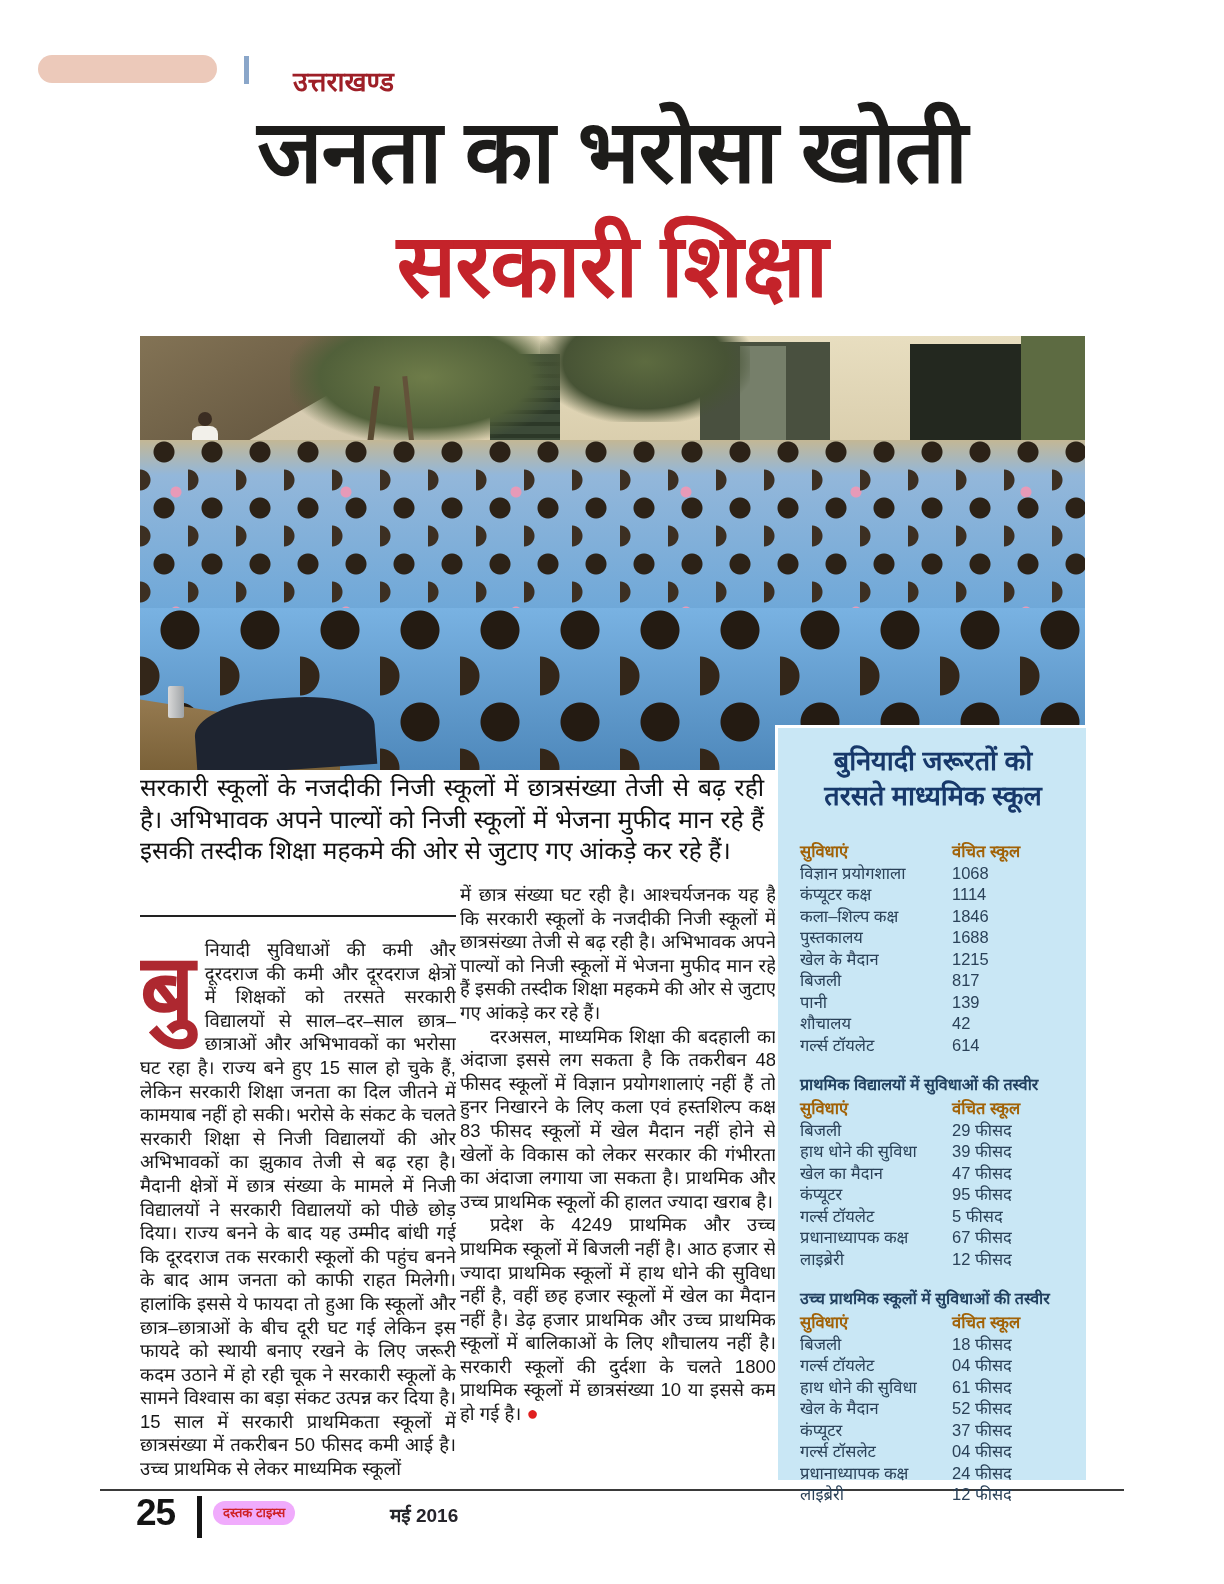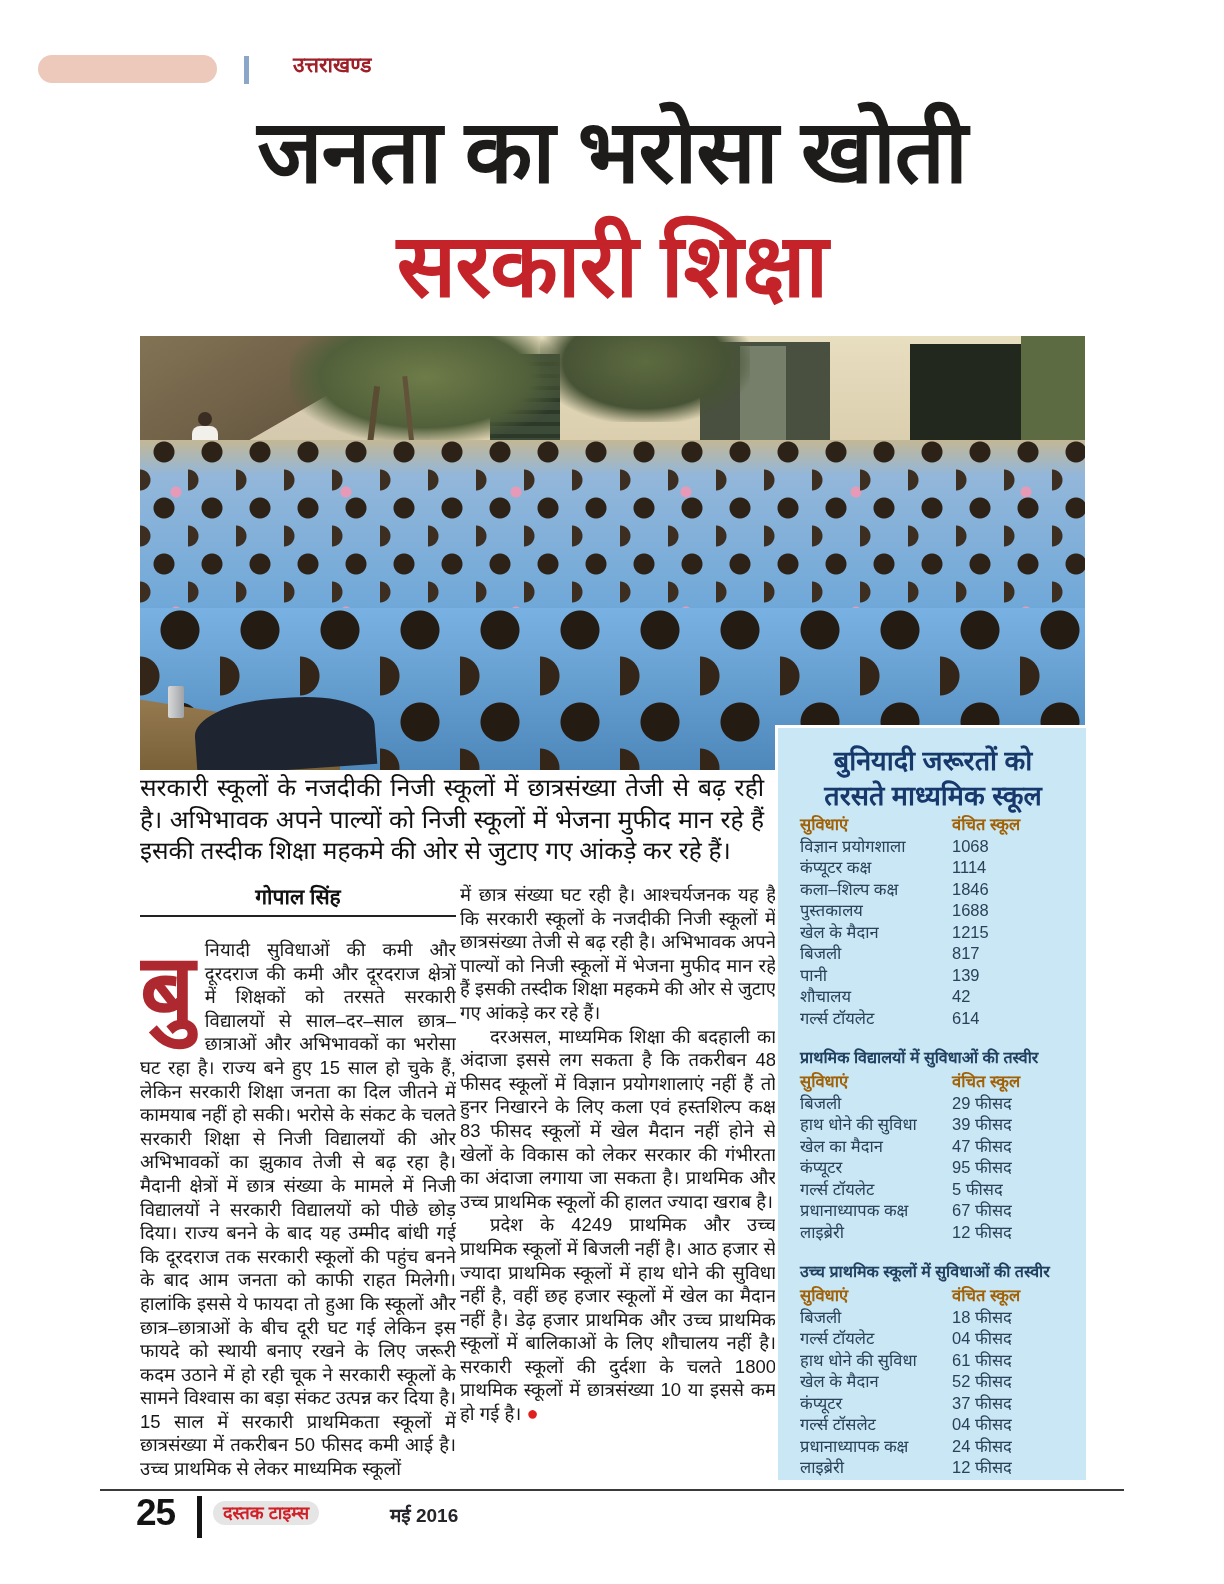--- a/index.html
+++ b/index.html
@@ -2,21 +2,21 @@
 <html><head>
 <meta charset="utf-8">
 <style>
   html,body{margin:0;padding:0;}
   body{width:1224px;height:1584px;background:#ffffff;font-family:"Liberation Sans",sans-serif;position:relative;overflow:hidden;}
   #page{position:absolute;left:0;top:0;width:1224px;height:1584px;background:#fff;}
 
   
   .kicker-pill{position:absolute;left:38px;top:55px;width:179px;height:28px;border-radius:15px;background:#ecc9ba;}
   .kicker-bar{position:absolute;left:244px;top:56px;width:5px;height:28px;background:#8aa6c9;}
-  .kicker-text{position:absolute;left:293px;top:50px;font-size:21px;font-weight:bold;color:#9e1f27;}
+  .kicker-text{position:absolute;left:293px;top:62px;font-size:27px;font-weight:bold;color:#9e1f27;}
 
   
   .headline{position:absolute;left:110px;width:1004px;text-align:center;font-weight:900;letter-spacing:-1px;line-height:1.0;}
   .headline-1{top:108px;font-size:88px;color:#1d1c1a;}
   .headline-2{top:222px;font-size:88px;color:#c4232a;}
 
   
   .photo{position:absolute;left:140px;top:336px;width:945px;height:434px;overflow:hidden;background:linear-gradient(180deg,#ddd4bd 0%,#cdc0a0 45%,#bdae8d 100%);z-index:1;}
   .ph-hill{position:absolute;left:0;top:0;width:290px;height:260px;background:linear-gradient(150deg,#837355 0%,#5c4f3a 60%,#463a29 100%);clip-path:polygon(0 0,100% 0,30% 45%,0 90%);}
   .ph-building{position:absolute;left:290px;top:0;width:655px;height:196px;background:linear-gradient(180deg,#e8deco,#cec19e);background:linear-gradient(180deg,#e8dec0 0%,#cec19e 100%);}
@@ -44,21 +44,21 @@
       radial-gradient(circle at 40px 22px,#241b12 19px,rgba(0,0,0,0) 20px),
       radial-gradient(circle at 0px 68px,#332619 19px,rgba(0,0,0,0) 20px),
       linear-gradient(180deg,#79b2e2 0%,#4e88bb 100%);
     background-size:80px 92px,80px 92px,100% 100%;}
   .ph-desk{position:absolute;left:0;bottom:0;width:200px;height:86px;background:linear-gradient(180deg,#9b7f55,#7a6138);clip-path:polygon(0 18%,100% 55%,100% 100%,0 100%);}
   .ph-bag{position:absolute;left:55px;bottom:0;width:180px;height:72px;background:#1e2430;border-radius:45% 45% 0 0;transform:rotate(-4deg);}
   .ph-glass{position:absolute;left:28px;bottom:52px;width:16px;height:32px;background:linear-gradient(90deg,#d9d9d9,#9fa3a6);border-radius:2px;}
 
   
   .sidebar{position:absolute;left:775px;top:725px;width:311px;height:755px;background:#c9e7f5;border-left:3px solid #fff;border-top:3px solid #fff;box-sizing:border-box;padding:16px 20px 10px 22px;z-index:5;}
-  .sb-title{font-size:27px;line-height:35px;font-weight:bold;color:#17386a;text-align:center;margin-bottom:0;}
+  .sb-title{font-size:27px;line-height:35px;font-weight:bold;color:#17386a;text-align:center;margin-bottom:27px;}
   .tbl{margin-bottom:18px;}
   .tbl-title{font-size:16px;font-weight:bold;color:#21405f;line-height:22px;margin-bottom:2px;}
   .tbl-row{display:grid;grid-template-columns:152px 1fr;font-size:16.5px;line-height:21.5px;color:#2a4158;}
   .tbl-row.hdr{font-weight:bold;color:#a16207;}
 
   
   .lead{position:absolute;left:140px;top:772px;width:624px;font-size:24.5px;line-height:31.5px;color:#101010;text-align:justify;}
   .byline{position:absolute;left:140px;top:882px;width:316px;text-align:center;font-size:21px;font-weight:bold;color:#111;}
   .byline-rule{position:absolute;left:140px;top:915px;width:316px;height:2px;background:#222;}
   .col{position:absolute;width:316px;font-size:18.5px;line-height:23.6px;color:#181818;text-align:justify;overflow:hidden;}
@@ -66,21 +66,21 @@
   .col2{left:460px;top:883px;height:604px;}
   .col p{margin:0;}
   .col .indent{text-indent:30px;}
   .dropcap{float:left;font-size:96px;line-height:78px;padding:12px 10px 6px 0;color:#ae2830;font-weight:bold;font-family:"DejaVu Sans",sans-serif;}
   .end-dot{color:#e01f1f;font-size:20px;}
 
   
   .footer-rule{position:absolute;left:100px;top:1489px;width:1024px;height:2px;background:#3a3a3a;}
   .footer-pn{position:absolute;left:136px;top:1492px;font-size:37px;font-weight:900;color:#141414;letter-spacing:-1px;}
   .footer-bar{position:absolute;left:197px;top:1496px;width:5px;height:42px;background:#141414;}
-  .footer-logo{position:absolute;left:213px;top:1501px;height:22px;background:#e5e5e5;color:#cf2127;font-weight:900;font-size:18px;line-height:22px;padding:1px 10px;border-radius:12px;}
+  .footer-logo{position:absolute;left:213px;top:1501px;height:22px;background:#f0abfc;color:#cf2127;font-weight:900;font-size:13px;line-height:22px;padding:1px 10px;border-radius:12px;}
   .footer-issue{position:absolute;left:390px;top:1502px;font-size:19px;font-weight:bold;color:#26252b;}
 </style>
 </head>
 <body>
 
 <div id="page">
 
   <div class="kicker-pill"></div>
   <div class="kicker-bar"></div>
   <div class="kicker-text">उत्तराखण्ड</div>
@@ -228,21 +228,20 @@
         </div>
         <div class="tbl-row">
           <span>लाइब्रेरी</span>
           <span>12 फीसद</span>
         </div>
       </div>
   </div>
 
   <div class="lead">सरकारी स्कूलों के नजदीकी निजी स्कूलों में छात्रसंख्या तेजी से बढ़ रही है। अभिभावक अपने पाल्यों को निजी स्कूलों में भेजना मुफीद मान रहे हैं इसकी तस्दीक शिक्षा महकमे की ओर से जुटाए गए आंकड़े कर रहे हैं।</div>
 
-  <div class="byline">गोपाल सिंह</div>
   <div class="byline-rule"></div>
 
   <div class="col col1">
     <p><span class="dropcap">बु</span><span>नियादी सुविधाओं की कमी और दूरदराज की कमी और दूरदराज क्षेत्रों में शिक्षकों को तरसते सरकारी विद्यालयों से साल–दर–साल छात्र–छात्राओं और अभिभावकों का भरोसा घट रहा है। राज्य बने हुए 15 साल हो चुके हैं, लेकिन सरकारी शिक्षा जनता का दिल जीतने में कामयाब नहीं हो सकी। भरोसे के संकट के चलते सरकारी शिक्षा से निजी विद्यालयों की ओर अभिभावकों का झुकाव तेजी से बढ़ रहा है। मैदानी क्षेत्रों में छात्र संख्या के मामले में निजी विद्यालयों ने सरकारी विद्यालयों को पीछे छोड़ दिया। राज्य बनने के बाद यह उम्मीद बांधी गई कि दूरदराज तक सरकारी स्कूलों की पहुंच बनने के बाद आम जनता को काफी राहत मिलेगी। हालांकि इससे ये फायदा तो हुआ कि स्कूलों और छात्र–छात्राओं के बीच दूरी घट गई लेकिन इस फायदे को स्थायी बनाए रखने के लिए जरूरी कदम उठाने में हो रही चूक ने सरकारी स्कूलों के सामने विश्वास का बड़ा संकट उत्पन्न कर दिया है। 15 साल में सरकारी प्राथमिकता स्कूलों में छात्रसंख्या में तकरीबन 50 फीसद कमी आई है। उच्च प्राथमिक से लेकर माध्यमिक स्कूलों</span></p>
   </div>
   <div class="col col2">
     <p>में छात्र संख्या घट रही है। आश्चर्यजनक यह है कि सरकारी स्कूलों के नजदीकी निजी स्कूलों में छात्रसंख्या तेजी से बढ़ रही है। अभिभावक अपने पाल्यों को निजी स्कूलों में भेजना मुफीद मान रहे हैं इसकी तस्दीक शिक्षा महकमे की ओर से जुटाए गए आंकड़े कर रहे हैं।</p>
     <p class="indent">दरअसल, माध्यमिक शिक्षा की बदहाली का अंदाजा इससे लग सकता है कि तकरीबन 48 फीसद स्कूलों में विज्ञान प्रयोगशालाएं नहीं हैं तो हुनर निखारने के लिए कला एवं हस्तशिल्प कक्ष 83 फीसद स्कूलों में खेल मैदान नहीं होने से खेलों के विकास को लेकर सरकार की गंभीरता का अंदाजा लगाया जा सकता है। प्राथमिक और उच्च प्राथमिक स्कूलों की हालत ज्यादा खराब है।</p>
     <p class="indent"><span>प्रदेश के 4249 प्राथमिक और उच्च प्राथमिक स्कूलों में बिजली नहीं है। आठ हजार से ज्यादा प्राथमिक स्कूलों में हाथ धोने की सुविधा नहीं है, वहीं छह हजार स्कूलों में खेल का मैदान नहीं है। डेढ़ हजार प्राथमिक और उच्च प्राथमिक स्कूलों में बालिकाओं के लिए शौचालय नहीं है। सरकारी स्कूलों की दुर्दशा के चलते 1800 प्राथमिक स्कूलों में छात्रसंख्या 10 या इससे कम हो गई है।</span> <span class="end-dot">●</span></p>
   </div>

